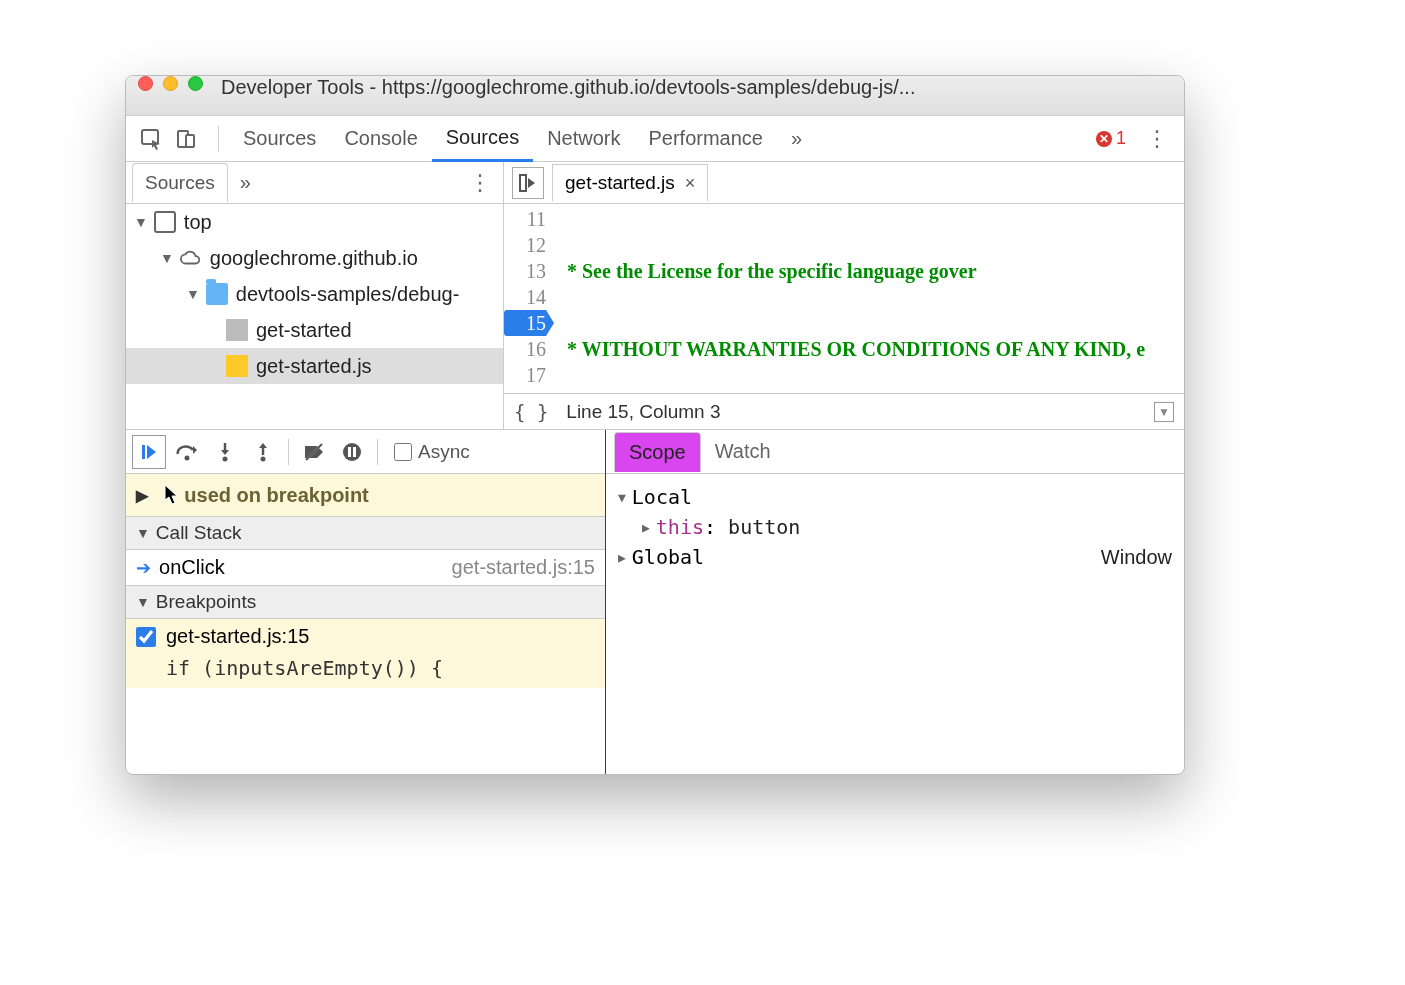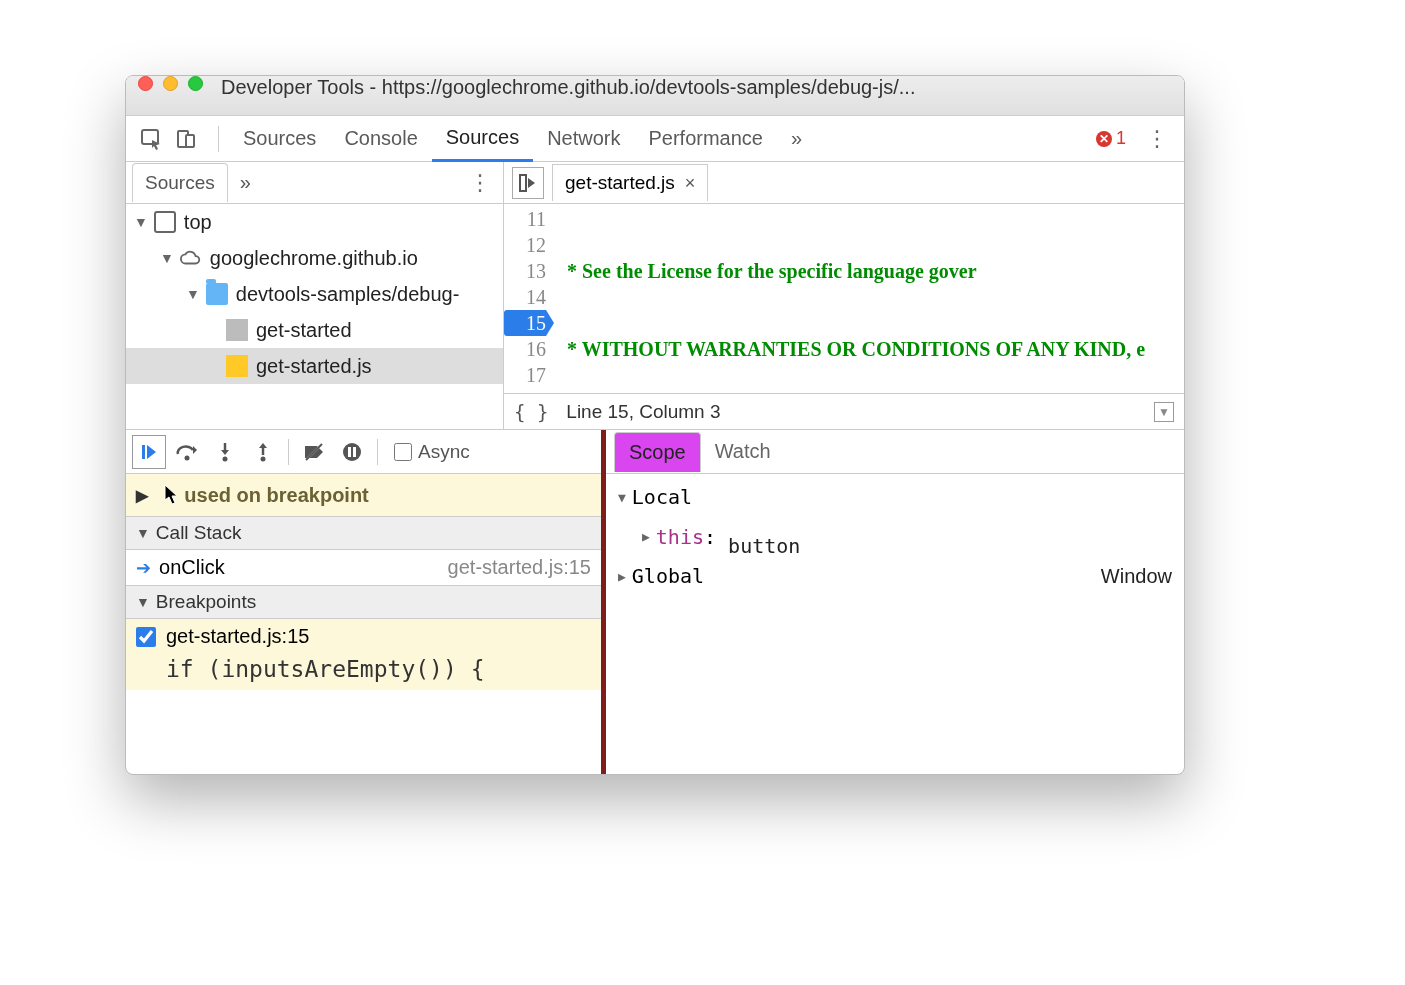--- a/index.html
+++ b/index.html
@@ -47,48 +47,48 @@
 .gutter .ln { height: 26px; }
 .gutter .ln.hl { background: #2b7de9; color: #fff; border-radius: 3px 0 0 3px; position: relative; }
 .gutter .ln.hl::after { content: ""; position: absolute; right: -8px; top: 0; border-top: 13px solid transparent; border-bottom: 13px solid transparent; border-left: 8px solid #2b7de9; }
 .src { flex: 1; padding-top: 2px; white-space: pre; overflow: hidden; }
 .src .line { height: 26px; padding-left: 10px; }
 .com { color: #008c00; font-weight: bold; }
 .statusline { height: 36px; border-top: 1px solid #ccc; display: flex; align-items: center; font-size: 19px; color: #333; padding: 0 10px; }
 .statusline .braces { font-family: Menlo, monospace; margin-right: 18px; color: #555; }
 .statusline .dropbox { margin-left: auto; width: 20px; height: 20px; border: 1px solid #999; display: flex; align-items: center; justify-content: center; font-size: 12px; color: #888; }
 .lower { display: flex; border-top: 1px solid #ccc; height: 345px; }
-.dbgpane { width: 480px; border-right: 5px solid #7f1d1d; display: flex; flex-direction: column; overflow: hidden; }
+.dbgpane { width: 480px; border-right: 1px solid #7f1d1d; display: flex; flex-direction: column; overflow: hidden; }
 .dbgtoolbar { height: 44px; border-bottom: 1px solid #ccc; display: flex; align-items: center; padding: 0 6px; gap: 4px; }
 .dbtn { width: 34px; height: 34px; display: flex; align-items: center; justify-content: center; font-size: 20px; color: #555; cursor: pointer; }
 .dbtn.resume { color: #2b7de9; border: 1px solid #999; }
 .dbtn.sep { width: 1px; height: 26px; background: #ccc; margin: 0 4px; }
 .async { display: flex; align-items: center; gap: 6px; font-size: 19px; color: #555; margin-left: 8px; }
 .async input { width: 18px; height: 18px; }
 .paused-banner { background: #fdf8d9; height: 42px; display: flex; align-items: center; padding-left: 10px; font-size: 20px; font-weight: bold; color: #6b6133; position: relative; }
 .paused-banner .disc { margin-right: 6px; color: #333; font-size: 16px; }
 .cursor-icon { position: absolute; left: 38px; top: 10px; font-size: 20px; }
 .section-head { background: #eee; border-top: 1px solid #ccc; border-bottom: 1px solid #ccc; padding: 5px 10px; font-size: 19px; color: #333; display: flex; align-items: center; }
 .section-head .disc { margin-right: 6px; font-size: 14px; color: #555; }
 .stack-row { display: flex; align-items: center; padding: 6px 10px; font-size: 20px; }
 .stack-row .arrow { color: #2b7de9; margin-right: 8px; font-size: 18px; }
 .stack-row .loc { margin-left: auto; color: #888; }
 .bp-row { padding: 6px 10px; font-size: 20px; display: flex; align-items: center; gap: 10px; }
 .bp-row.hl { background: #fdf8d9; }
 .bp-row input { width: 20px; height: 20px; accent-color: #2b7de9; }
-.bp-code { font-family: Menlo, monospace; font-size: 23px; padding: 2px 10px 8px 40px; color: #333; }
+.bp-code { font-family: Menlo, monospace; font-size: 20px; padding: 2px 10px 8px 40px; color: #333; }
 .scopepane { flex: 1; display: flex; flex-direction: column; }
 .scopetabs { height: 44px; border-bottom: 1px solid #ccc; display: flex; align-items: center; font-size: 20px; padding-left: 8px; }
 .scopetab { padding: 8px 14px; color: #666; }
 .scopetab.active { border: 1px solid #ccc; border-bottom: none; border-radius: 4px 4px 0 0; background: #d946ef; color: #222; }
 .scope-body { flex: 1; font-family: Menlo, monospace; font-size: 20px; padding: 8px 12px; }
 .scope-line { display: flex; align-items: center; padding: 3px 0; }
 .scope-line .disc { margin-right: 6px; font-size: 13px; color: #666; }
 .prop { color: #a6328c; }
-.val { color: #222; margin-top: 19px; }
+.val { color: #222; }
 .scope-line .rhs { margin-left: auto; color: #222; font-family: -apple-system, Arial, sans-serif; }
 </style>
 </head>
 <body>
 
 <div class="window">
   <div class="titlebar">
     <div class="traffic">
       <div class="dot red"></div>
       <div class="dot yellow"></div>

